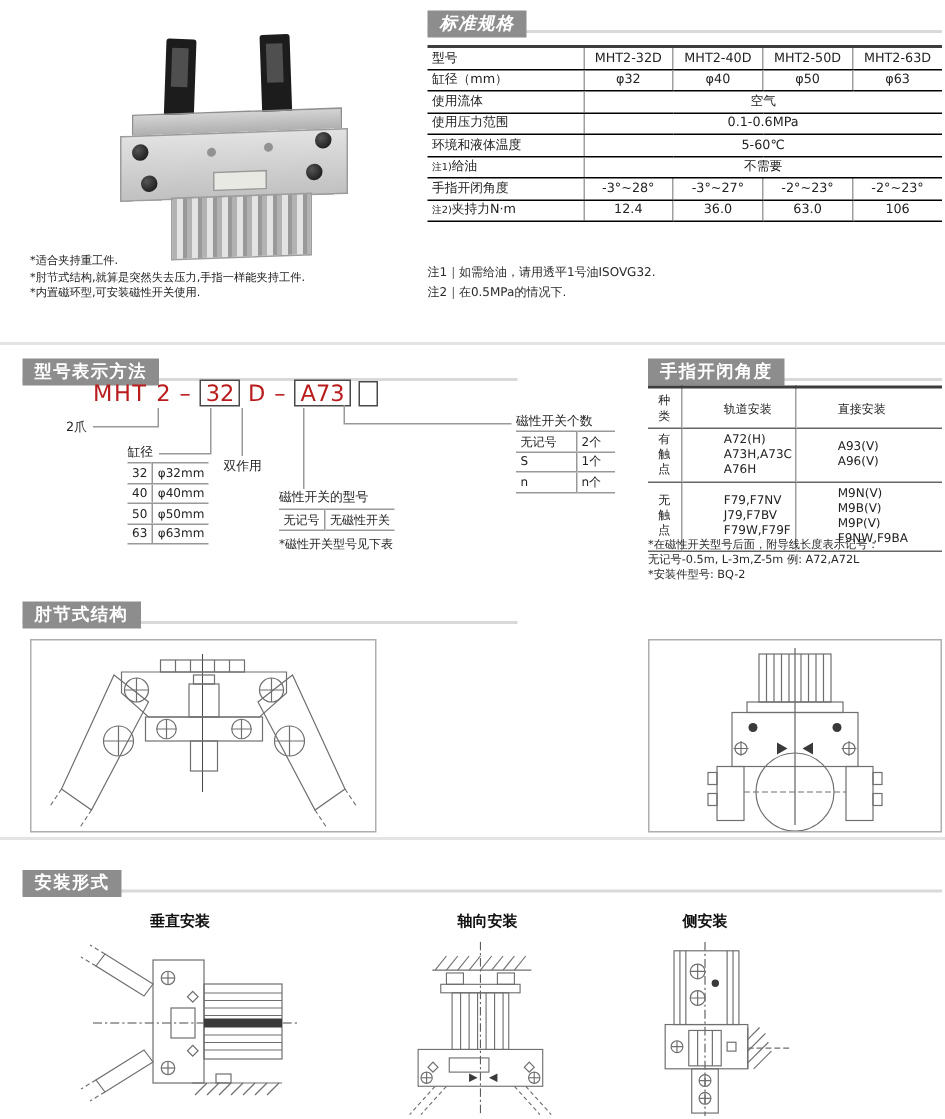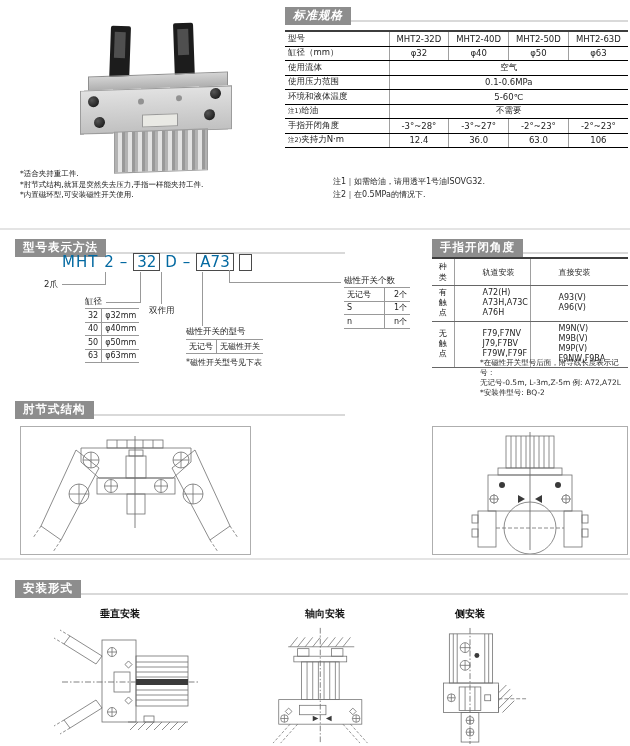--- a/index.html
+++ b/index.html
@@ -33,33 +33,33 @@
         transform:skewY(-2deg);}
   .bullets{position:absolute;left:20px;top:169px;width:270px;font-size:7.5px;line-height:10.5px;color:#1a1a1a;}
 
   
   .spec-table{position:absolute;left:285px;top:30px;width:343px;border-collapse:collapse;
               table-layout:fixed;font-size:8.5px;border-top:2px solid #3d3d3d;border-bottom:1px solid #555;}
   .spec-table td{height:13.5px;padding:0 3px;border-bottom:1px solid #000000;overflow:hidden;}
   .spec-table td.lbl{text-align:left;}
   .spec-table td.val{text-align:center;border-left:1px solid #a0a0a0;}
   .note-sm{font-size:6.5px;}
-  .notes{position:absolute;font-size:8px;line-height:12.5px;color:#2a2a2a;margin-left:48px;}
+  .notes{position:absolute;font-size:8px;line-height:12.5px;color:#2a2a2a;}
 
   
   .code-row{position:absolute;left:62px;top:253px;display:flex;align-items:center;gap:5px;
-            font-size:15px;color:#0369a1;letter-spacing:1px;}
+            font-size:15px;color:#b91c1c;letter-spacing:1px;}
   .code-box{border:1px solid #4a4a4a;padding:0 3px;line-height:16px;letter-spacing:0;}
   .code-box.empty{width:11px;height:15px;padding:0;}
   .conn{position:absolute;background:#999;}
   .mini-lbl{position:absolute;font-size:8.5px;color:#1e1e1e;white-space:nowrap;}
   .mini-table{position:absolute;border-collapse:collapse;font-size:8px;border-top:1px solid #999;}
   .mini-table td{border-bottom:1px solid #999;padding:0 3px;height:12.5px;white-space:nowrap;}
   .mini-table td.c2{border-left:1px solid #999;}
-  .mini-table td.r{text-align:right;}
+  .mini-table td.r{}
 
   
   .asw-table{position:absolute;left:432px;top:257px;width:196px;border-collapse:collapse;
              table-layout:fixed;font-size:8px;border-top:2px solid #3d3d3d;}
   .asw-table td{border-bottom:1px solid #666;padding:2px 3px;vertical-align:middle;}
   .asw-table td.v{border-left:1px solid #a0a0a0;padding-left:28px;}
   .pre{white-space:pre-line;line-height:1.28;}
   .asw-type{text-align:center;}
 
   

